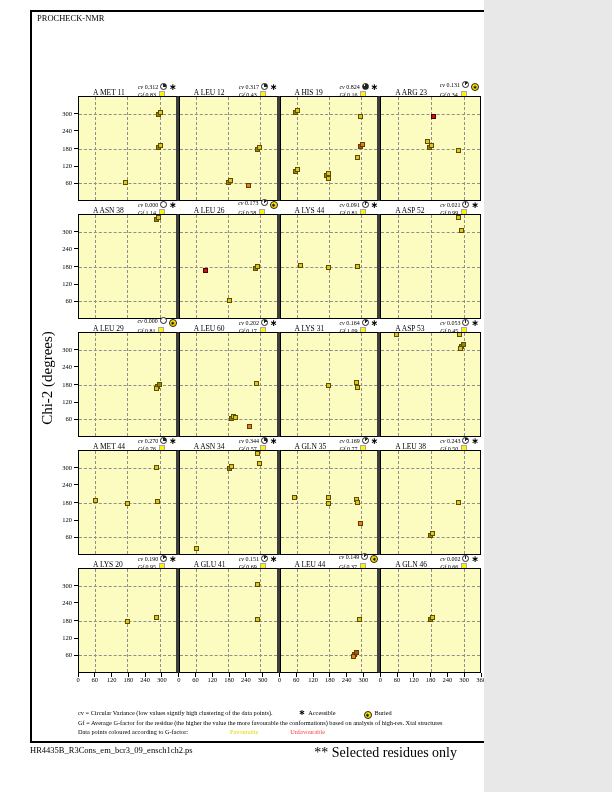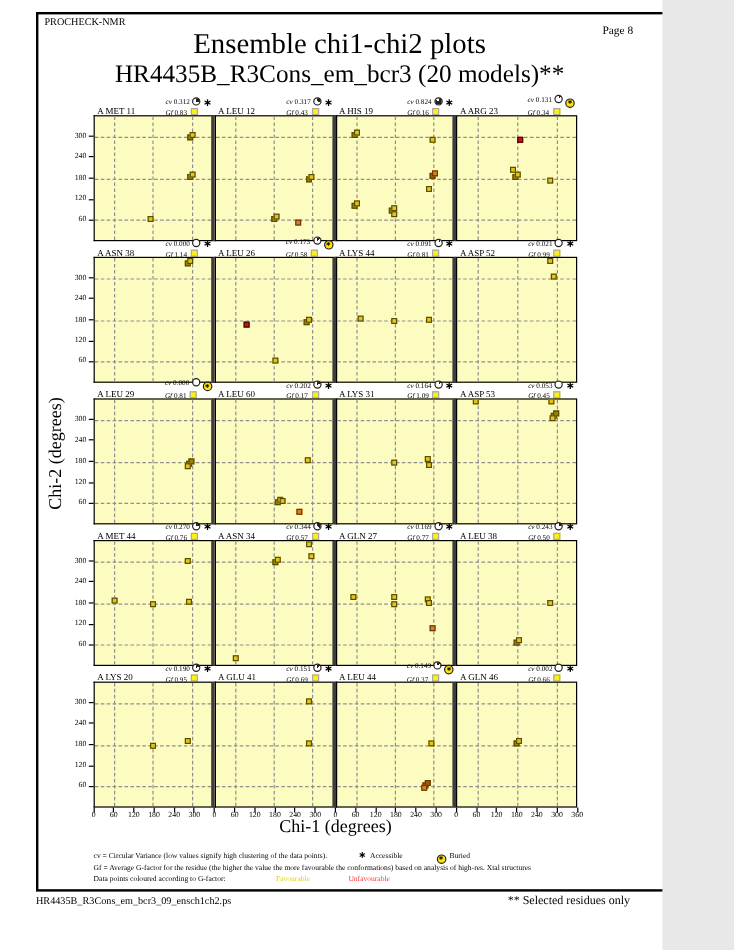--- a/index.html
+++ b/index.html
@@ -1,29 +1,29 @@
 <!DOCTYPE html>
 <html><head>
 <meta charset="utf-8">
 <style>
   html,body{margin:0;padding:0;background:#e8e8e8}
-  .page{position:relative;width:552px;height:792px;background:#ffffff;
+  .page{position:relative;width:484px;height:792px;background:#ffffff;
         font-family:"Liberation Serif","DejaVu Serif",serif;color:#000;overflow:hidden}
   .pborder{position:absolute;left:30px;top:10px;width:549px;height:729px;border:2px solid #000}
   .procheck{position:absolute;left:37px;top:13px;font-size:8.5px}
   .pagenum{position:absolute;left:502px;top:21px;font-size:9.5px}
   .titlewrap{position:absolute;left:32px;top:24px;width:502px;text-align:center}
   .title1{font-size:24px;line-height:26px}
   .title2{font-size:21px;line-height:23px}
 
   .plot-grid{position:absolute;left:78px;top:83px;width:403px;height:590px;
              display:grid;grid-template-columns:repeat(4,100.75px);grid-auto-rows:118px}
   .cell{position:relative}
   .phead{position:relative;height:13px}
-  .res{position:absolute;left:3px;bottom:-1px;font-size:7.5px;white-space:nowrap}
+  .res{position:absolute;left:15px;bottom:-1px;font-size:7.5px;white-space:nowrap}
   .stats{position:absolute;right:2px;bottom:-2px;font-size:6px;line-height:6.5px;white-space:nowrap}
   .sline{display:block;text-align:left}
   .ilab{font-style:italic}
   .pie{display:inline-block;width:5px;height:5px;border-radius:50%;border:1px solid #222;
        vertical-align:-1px;margin-left:2px}
   .star{display:inline-block;font-family:"DejaVu Sans",sans-serif;font-size:9px;line-height:5px;
         vertical-align:-1px;margin-left:2px;font-weight:bold}
   .buried{display:inline-block;width:6px;height:6px;border-radius:50%;background:#FFE40A;
           border:1px solid #222;vertical-align:-2px;margin-left:2px;text-align:center}
   .buried .bstar{display:block;font-family:"DejaVu Sans",sans-serif;font-size:5.5px;line-height:6px;font-weight:bold}
@@ -46,35 +46,31 @@
           white-space:nowrap;font-size:15px}
 
   .legend{position:absolute;left:78px;top:709px;width:470px;font-size:6.3px;line-height:8.6px}
   .lg-star{font-family:"DejaVu Sans",sans-serif;font-size:8px;font-weight:bold;margin-left:26px}
   .lg-buried{margin-left:28px}
   .lg-gap{margin-left:3px}
   .fav{margin-left:42px;color:#E3D400}
   .unfav{margin-left:32px;color:#FF3B3B}
 
   .foot-left{position:absolute;left:30px;top:745px;font-size:8.5px}
-  .foot-right{position:absolute;right:27px;top:745px;font-size:10px}
+  .foot-right{position:absolute;right:27px;top:745px;font-size:14px}
 </style>
 </head>
 <body>
 
 <div class="page">
   <div class="pborder"></div>
 
   <div class="procheck">PROCHECK-NMR</div>
   <div class="pagenum">Page  8</div>
 
-  <div class="titlewrap">
-    <div class="title1">Ensemble chi1-chi2 plots</div>
-    <div class="title2">HR4435B_R3Cons_em_bcr3 (20 models)**</div>
-  </div>
 
   <div class="plot-grid">
       <div class="cell">
         <div class="phead">
           <span class="res">A MET 11</span>
           <div class="stats">
             <span class="sline"><span class="ilab">cv</span><span> 0.312</span><span class="pie" style="background: conic-gradient(rgb(34, 34, 34) 0turn, rgb(34, 34, 34) 0.312turn, rgb(255, 255, 255) 0.312turn, rgb(255, 255, 255) 1turn);"></span><span class="star">∗</span></span>
             <span class="sline"><span class="ilab">Gf</span><span> 0.83</span><span class="gfsq" style="background: rgb(255, 242, 10);"></span></span>
           </div>
         </div>
@@ -433,21 +429,21 @@
             <div class="pt" style="background: rgb(151, 130, 10); border-color: rgb(90, 79, 0); left: calc(51.39% - 2.5px); top: calc(16.67% - 2.5px);"></div>
             <div class="pt" style="background: rgb(227, 197, 30); border-color: rgb(90, 79, 0); left: calc(51.39% - 0.5px); top: calc(16.67% - 4.5px);"></div>
             <div class="pt" style="background: rgb(227, 197, 30); border-color: rgb(90, 79, 0); left: calc(80.28% - 2.5px); top: calc(1.94% - 2.5px);"></div>
             <div class="pt" style="background: rgb(227, 197, 30); border-color: rgb(90, 79, 0); left: calc(82.5% - 2.5px); top: calc(12.5% - 2.5px);"></div>
             <div class="pt" style="background: rgb(227, 197, 30); border-color: rgb(90, 79, 0); left: calc(17.22% - 2.5px); top: calc(95% - 2.5px);"></div>
           </div>
         </div>
       </div>
       <div class="cell">
         <div class="phead">
-          <span class="res">A GLN 27</span>
+          <span class="res">A GLN 35</span>
           <div class="stats">
             <span class="sline"><span class="ilab">cv</span><span> 0.169</span><span class="pie" style="background: conic-gradient(rgb(34, 34, 34) 0turn, rgb(34, 34, 34) 0.169turn, rgb(255, 255, 255) 0.169turn, rgb(255, 255, 255) 1turn);"></span><span class="star">∗</span></span>
             <span class="sline"><span class="ilab">Gf</span><span> 0.77</span><span class="gfsq" style="background: rgb(255, 242, 10);"></span></span>
           </div>
         </div>
         <div class="plotwrap">
           <div class="plot thickr" style="background: rgb(252, 251, 192);">
             <div class="gl-h" style="top: 83.33%;"></div>
             <div class="gl-v" style="left: 16.67%;"></div>
             <div class="gl-h" style="top: 50%;"></div>
@@ -626,21 +622,20 @@
           <div class="xtm" style="left: calc(66.67% - 0.5px);"></div>
           <div class="xtl" style="left: 66.67%;">240</div>
           <div class="xtm" style="left: calc(83.33% - 0.5px);"></div>
           <div class="xtl" style="left: 83.33%;">300</div>
           <div class="xtm" style="left: calc(100% - 0.5px);"></div>
           <div class="xtl" style="left: 100%;">360</div>
         </div>
       </div>
     </div>
 
-  <div class="xlabel">Chi-1 (degrees)</div>
   <div class="ylabel">Chi-2 (degrees)</div>
 
   <div class="legend">
     <div>
       <span>cv = Circular Variance (low values signify high clustering of the data points).</span><span class="lg-star">∗</span><span class="lg-gap">Accessible</span><span class="buried lg-buried"><span class="bstar">∗</span></span><span class="lg-gap">Buried</span>
     </div>
     <div>Gf = Average G-factor for the residue (the higher the value the more favourable the conformations)  based on analysis of high-res. Xtal structures</div>
     <div>
       <span>Data points coloured according to G-factor:</span><span class="fav">Favourable</span><span class="unfav">Unfavourable</span>
     </div>

